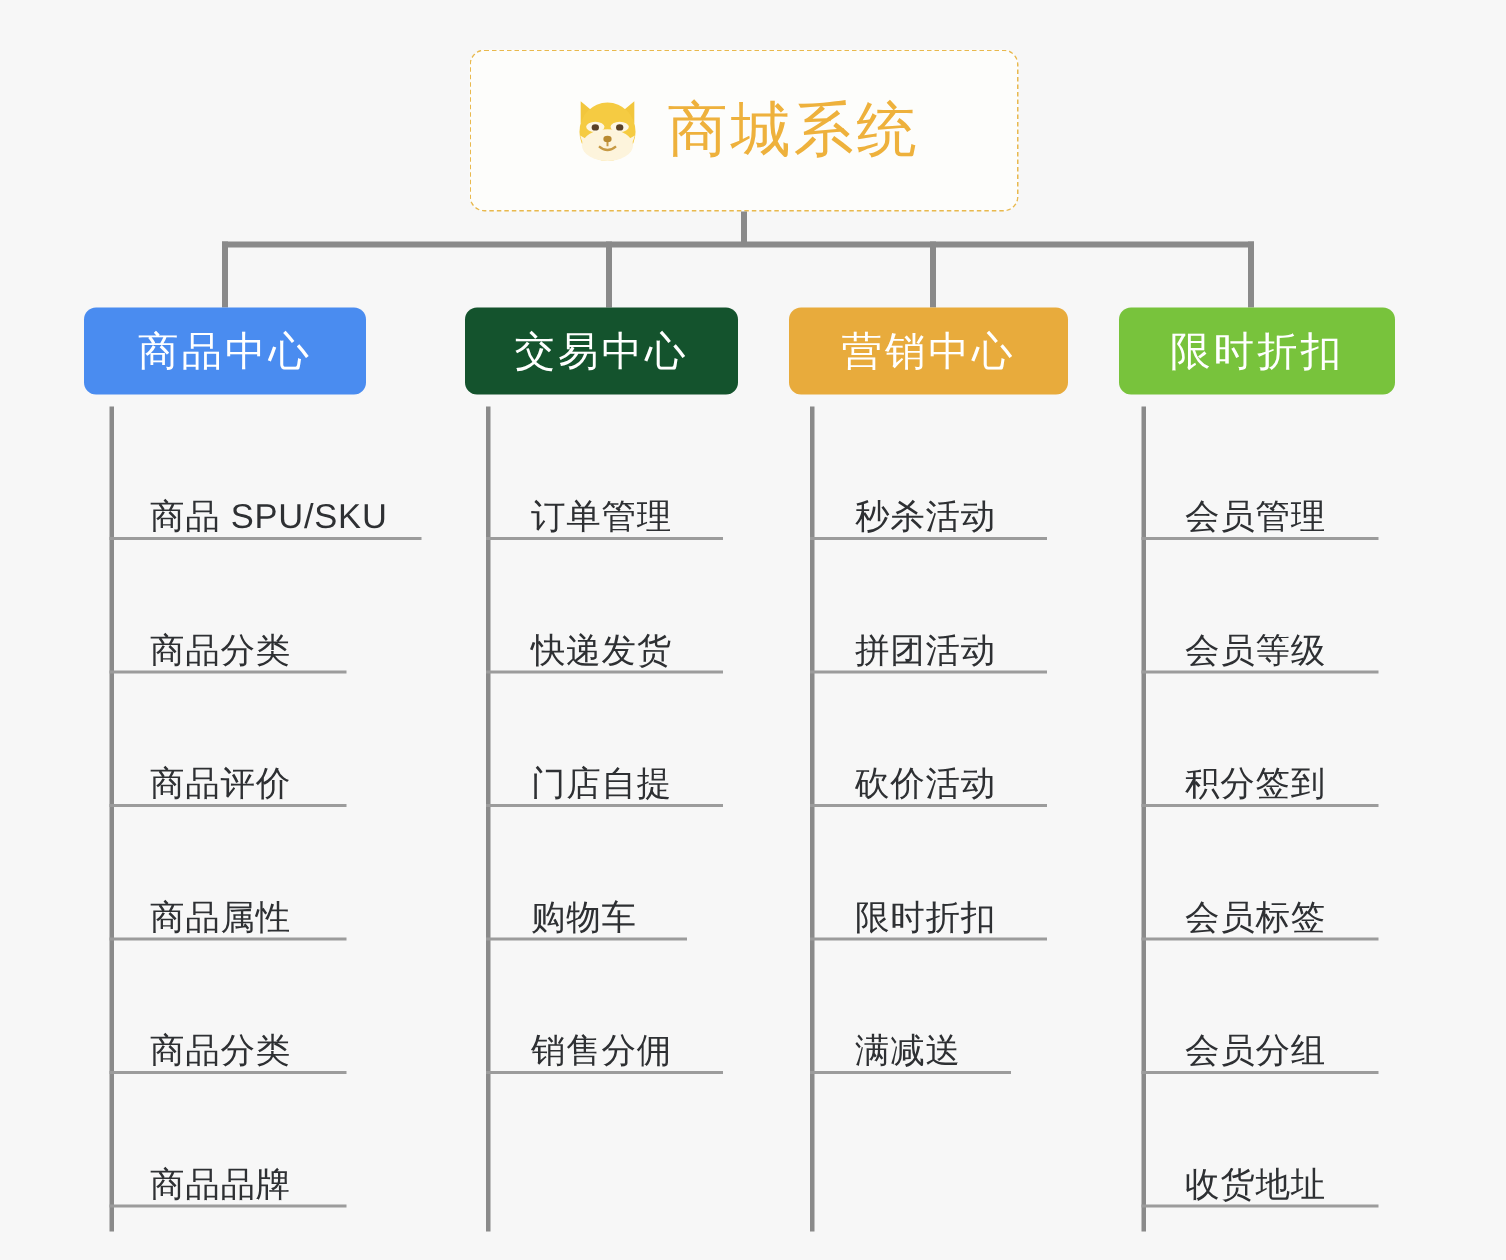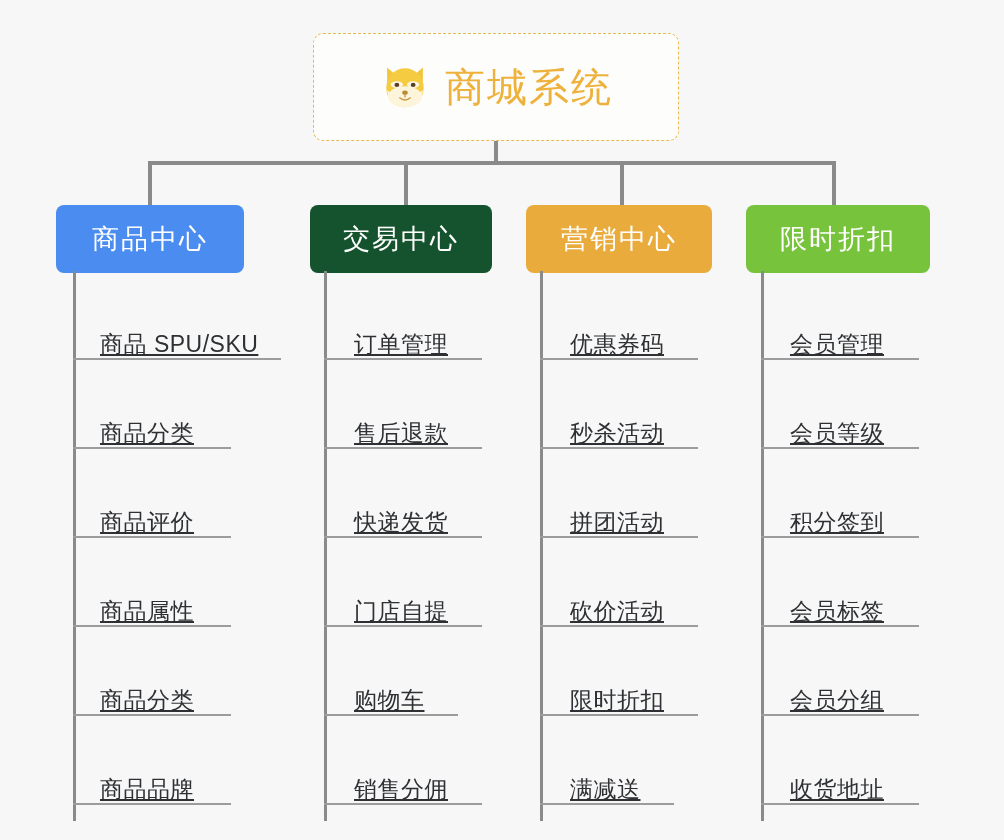--- a/index.html
+++ b/index.html
@@ -53,21 +53,21 @@
   .conn-drop.c1   { left: 404px; }
   .conn-drop.c2   { left: 620px; }
   .conn-drop.c3   { left: 832px; }
 
   
   .branch {
     position: absolute;
     top: 205px;
   }
   .branch-head {
-    height: 68px;
+    height: 58px;
     border-radius: 8px;
     display: flex;
     align-items: center;
     justify-content: center;
     color: #ffffff;
     font-size: 27px;
     letter-spacing: 2px;
     white-space: nowrap;
   }
 
@@ -121,21 +121,20 @@
   .branch.b2 .leaf-item .leaf-rule { left: 14px; }
   .branch.b3 .leaf-item .leaf-rule { left: 15px; }
   .leaf-label {
     font-size: 23px;
     color: #2e3033;
     line-height: 1.15;
     white-space: nowrap;
     letter-spacing: 0.5px;
     position: relative;
     z-index: 2;
-    text-decoration: underline;
   }
 </style>
 </head>
 <body>
 
 <div id="mindmap" style="background: rgb(247, 247, 247);">
 
   <div class="root-node" style="background: rgb(253, 253, 251); border-color: rgb(233, 185, 78);">
     <svg class="root-emoji" viewBox="0 0 64 64">
       <path d="M10 8 L10 26 L22 18 Z" fill="#f2c63c"></path>
@@ -195,24 +194,20 @@
   <div class="branch b1">
     <div class="branch-head" style="background: #14532d;">交易中心</div>
     <div class="branch-trunk" style="background: rgb(138, 138, 138);"></div>
     <ul class="leaf-list">
       <li class="leaf-item">
         <span class="leaf-rule" style="width: 158px;"></span>
         <span class="leaf-label">订单管理</span>
       </li>
       <li class="leaf-item">
         <span class="leaf-rule" style="width: 158px;"></span>
-        <span class="leaf-label">售后退款</span>
-      </li>
-      <li class="leaf-item">
-        <span class="leaf-rule" style="width: 158px;"></span>
         <span class="leaf-label">快递发货</span>
       </li>
       <li class="leaf-item">
         <span class="leaf-rule" style="width: 158px;"></span>
         <span class="leaf-label">门店自提</span>
       </li>
       <li class="leaf-item">
         <span class="leaf-rule" style="width: 134px;"></span>
         <span class="leaf-label">购物车</span>
       </li>
@@ -222,24 +217,20 @@
       </li>
     </ul>
   </div>
 
   <div class="branch b2">
     <div class="branch-head" style="background: rgb(232, 171, 60);">营销中心</div>
     <div class="branch-trunk" style="background: rgb(138, 138, 138);"></div>
     <ul class="leaf-list">
       <li class="leaf-item">
         <span class="leaf-rule" style="width: 158px;"></span>
-        <span class="leaf-label">优惠券码</span>
-      </li>
-      <li class="leaf-item">
-        <span class="leaf-rule" style="width: 158px;"></span>
         <span class="leaf-label">秒杀活动</span>
       </li>
       <li class="leaf-item">
         <span class="leaf-rule" style="width: 158px;"></span>
         <span class="leaf-label">拼团活动</span>
       </li>
       <li class="leaf-item">
         <span class="leaf-rule" style="width: 158px;"></span>
         <span class="leaf-label">砍价活动</span>
       </li>

